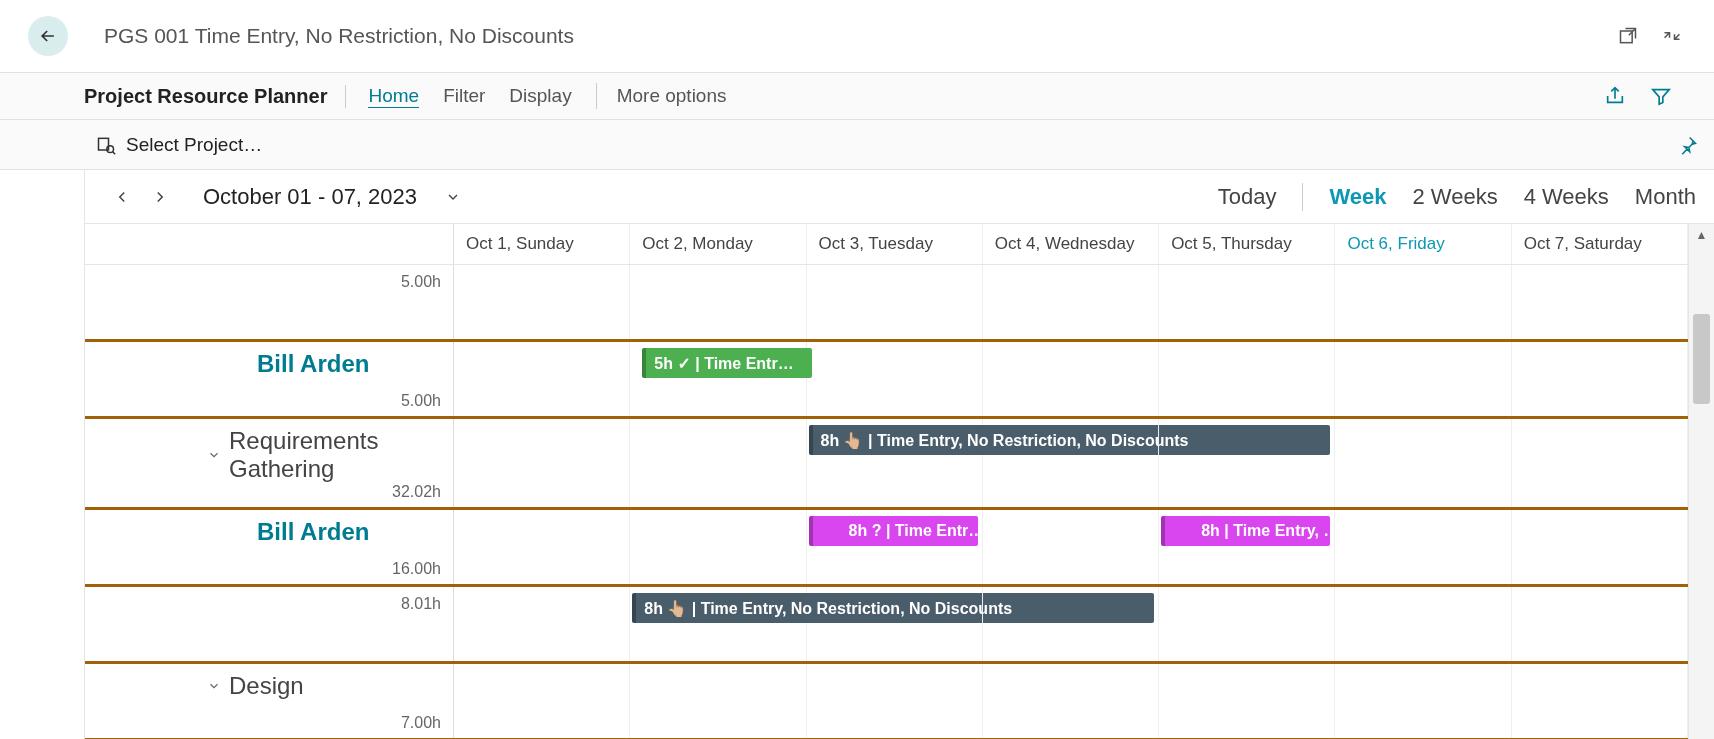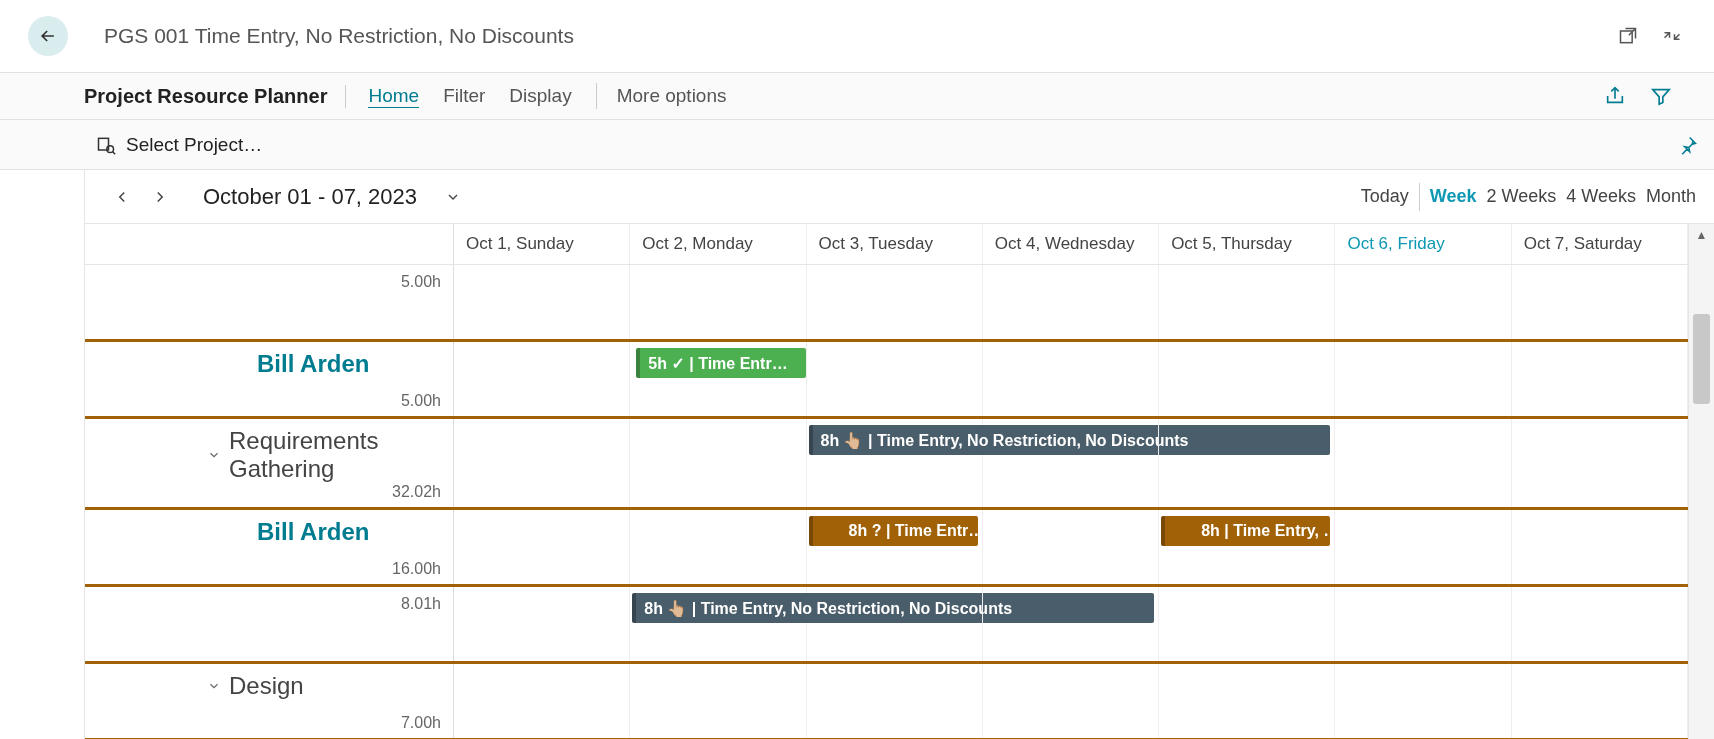--- a/index.html
+++ b/index.html
@@ -110,21 +110,21 @@
   }
   .range-bar {
     display: flex;
     align-items: center;
     height: 54px;
     padding: 0 18px;
     border-bottom: 1px solid #e5e5e5;
   }
   .nav-arrow { cursor:pointer; padding: 6px 10px; color:#444; display:flex;align-items:center;}
   .range-label { font-size: 22px; color: #222; margin-left: 24px; display:flex;align-items:center;gap:28px;}
-  .range-right { margin-left:auto; display:flex; align-items:center; gap:10px; font-size:18px;}
+  .range-right { margin-left:auto; display:flex; align-items:center; gap:26px; font-size:22px;}
   .range-right .sep { width:1px;height:28px;background:#ccc; }
   .range-right .opt { cursor:pointer; color:#444; }
   .range-right .opt.active { color:#0d98b3;font-weight:bold; }
 
   
   .grid-wrapper {
     flex: 1;
     display: flex;
     overflow: hidden;
   }
@@ -185,21 +185,21 @@
     padding: 0 8px;
     color:#fff;
     font-size: 16px;
     font-weight:600;
     overflow:hidden; white-space:nowrap; text-overflow:ellipsis;
     cursor:pointer;
     border-left: 4px solid rgba(0,0,0,0.25);
   }
   .event.green { background:#4caf50; }
   .event.grey  { background:#4a5d6b; }
-  .event.teal  { background:#a16207;padding-left:36px; }
+  .event.teal  { background:#d946ef;padding-left:36px; }
 
   
   .scroll-side {
     width: 26px;
     background: #f4f4f4;
     border-left: 1px solid #e5e5e5;
     position: relative;
   }
   .scroll-up {
     position:absolute; top:4px; left:50%; transform:translateX(-50%);
@@ -333,21 +333,21 @@
             <div class="cell"></div>
             <div class="cell"></div>
           </div>
           <div class="body-row">
             <div class="cell">
               <div class="row-title resource">Bill Arden</div>
               <div class="row-hours">5.00h</div>
             </div>
             <div class="cell"></div>
             <div class="cell" style="overflow: visible;">
-              <div class="event green" style="left: 6px; width: calc(100% - 6px);">5h ✓ | Time Entr…</div>
+              <div class="event green" style="left: 12px; width: calc(100% - 6px);">5h ✓ | Time Entr…</div>
             </div>
             <div class="cell"></div>
             <div class="cell"></div>
             <div class="cell"></div>
             <div class="cell"></div>
             <div class="cell"></div>
           </div>
           <div class="body-row">
             <div class="cell">
               <div class="row-title task"><span class="chev">

